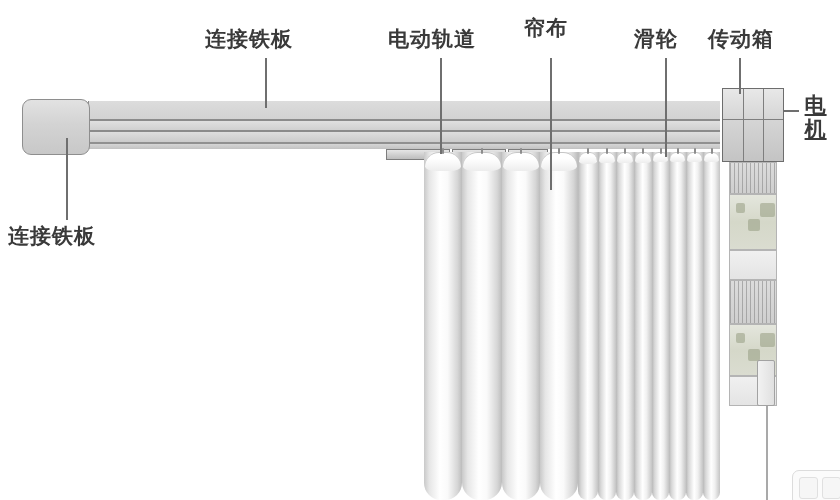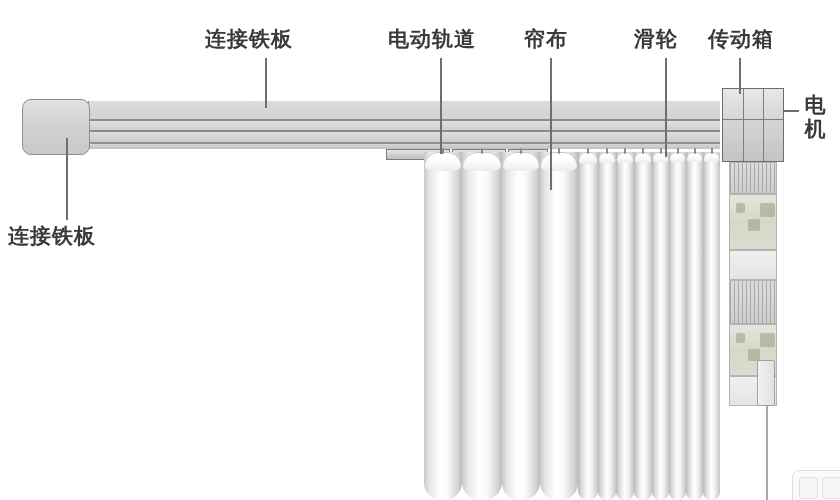--- a/index.html
+++ b/index.html
@@ -262,19 +262,19 @@
       <div class="leader v" style="left: 550px; top: 58px; height: 132px; background: rgb(111, 111, 111);"></div>
       <div class="leader v" style="left: 665px; top: 58px; height: 99px; background: rgb(111, 111, 111);"></div>
       <div class="leader v" style="left: 739px; top: 58px; height: 36px; background: rgb(111, 111, 111);"></div>
       <div class="leader h" style="left: 784px; top: 110px; width: 15px; background: rgb(111, 111, 111);"></div>
     </div>
 
   <div id="labels">
       <div class="label" style="left: 8px; top: 225px; color: rgb(58, 58, 58);">连接铁板</div>
       <div class="label" style="left: 205px; top: 28px; color: rgb(58, 58, 58);">连接铁板</div>
       <div class="label" style="left: 388px; top: 28px; color: rgb(58, 58, 58);">电动轨道</div>
-      <div class="label" style="left: 524px; top: 28px; color: rgb(58, 58, 58);">帘布</div>
+      <div class="label" style="left: 524px; top: 17px; color: rgb(58, 58, 58);">帘布</div>
       <div class="label" style="left: 634px; top: 28px; color: rgb(58, 58, 58);">滑轮</div>
       <div class="label" style="left: 708px; top: 28px; color: rgb(58, 58, 58);">传动箱</div>
-      <div class="label vertical" style="left: 803px; top: 93px; color: rgb(58, 58, 58);">电机</div>
+      <div class="label vertical" style="left: 803px; top: 93px; color: rgb(58, 58, 58); text-decoration: underline;">电机</div>
     </div>
 
 </div>
 
 </body></html>

